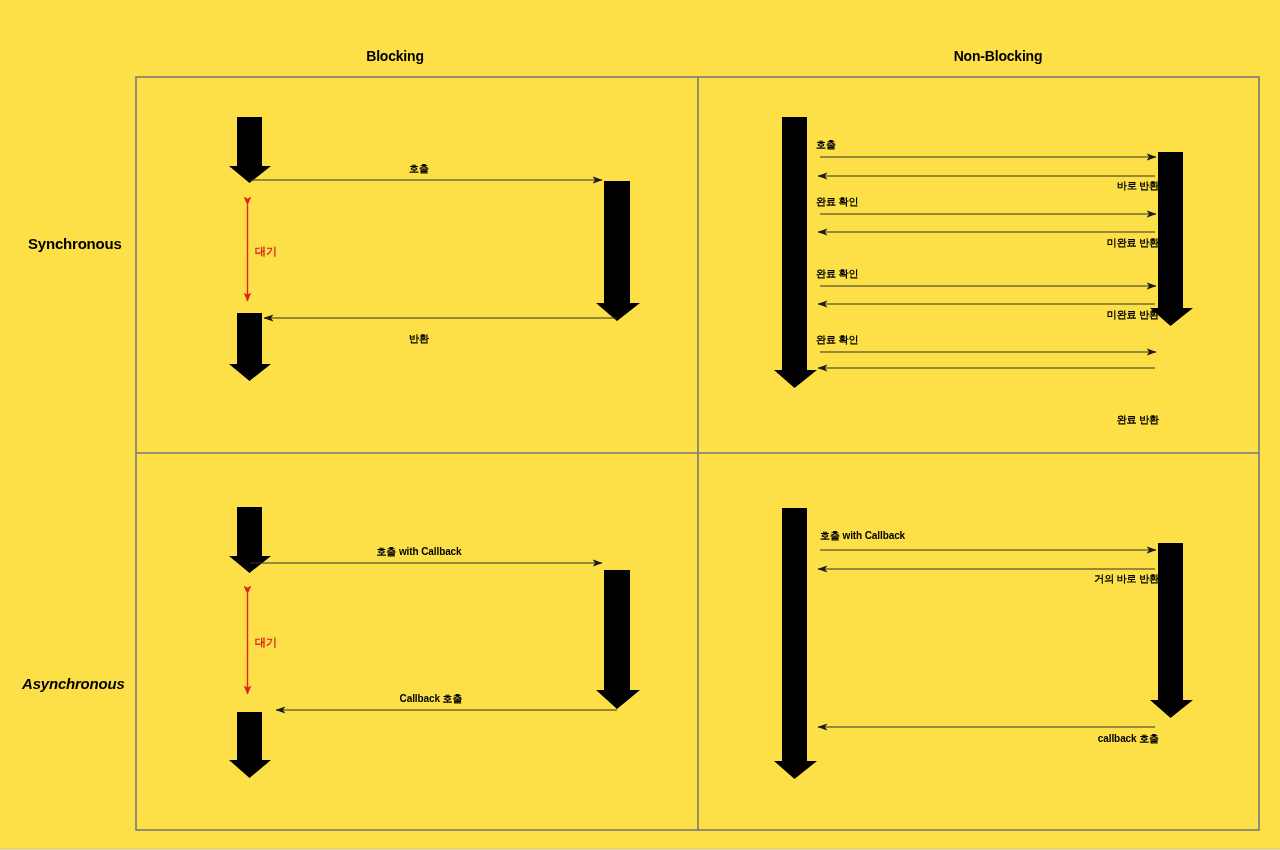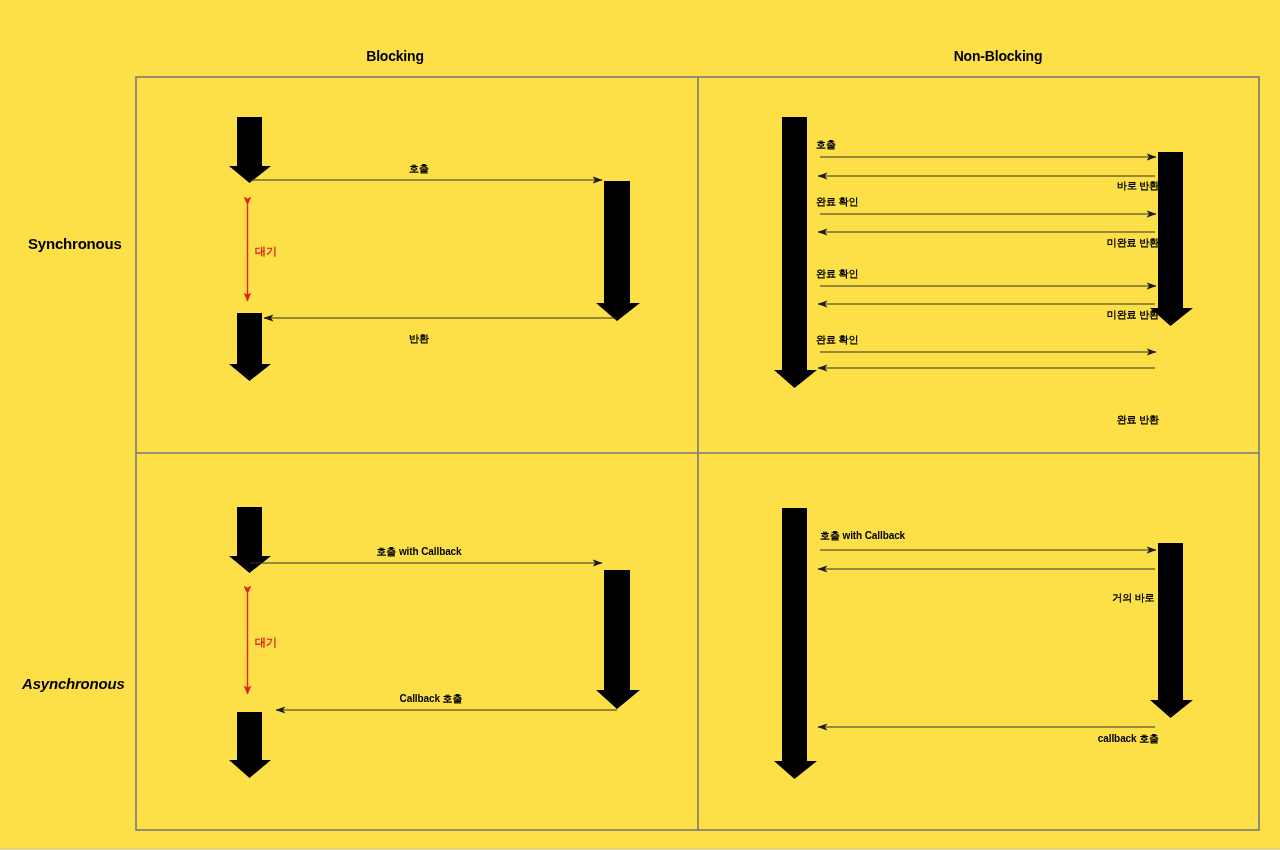--- a/index.html
+++ b/index.html
@@ -179,17 +179,17 @@
   <div class="msg-label right" style="left:1159px; top:308px;">미완료 반환</div>
 
   <div class="msg-label" style="left:816px; top:333px;">완료 확인</div>
   <div class="msg-label right" style="left:1159px; top:373px;margin-top:40px;">완료 반환</div>
 
   <div class="msg-label center" style="left:419px; top:545px;">호출 with Callback</div>
   <div class="msg-label center" style="left:431px; top:692px;">Callback 호출</div>
   <div class="wait-label" style="left:255px; top:635px;">대기</div>
 
   <div class="msg-label" style="left:820px; top:529px;">호출 with Callback</div>
-  <div class="msg-label right" style="left:1159px; top:591px;margin-left:18px;">거의 바로 반환</div>
+  <div class="msg-label right" style="left:1159px; top:572px;">거의 바로 반환</div>
   <div class="msg-label right" style="left:1159px; top:732px;">callback 호출</div>
 
   <div class="bottom-rule"></div>
 </div>
 
 </body></html>

